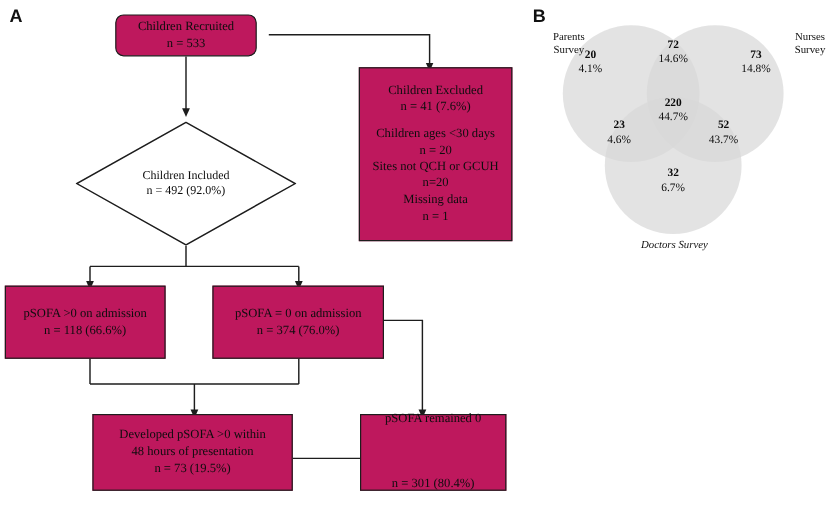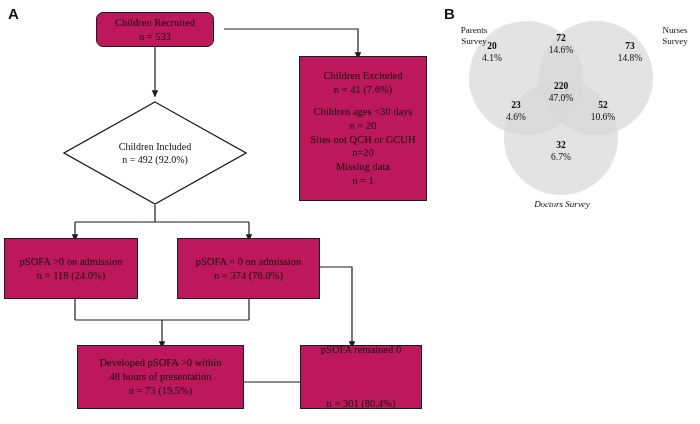--- a/index.html
+++ b/index.html
@@ -164,21 +164,21 @@
       <polygon points="92,1 183,52 92,103 1,52" fill="#ffffff" stroke="#1d1d1d" stroke-width="1.2"></polygon>
     </svg>
     <div id="diamond-text">
       <span class="ln">Children Included</span>
       <span class="ln">n = 492 (92.0%)</span>
     </div>
   </div>
 
   <div class="flow-box" style="left:4px; top:238px; width:134px; height:61px;">
     <span class="ln">pSOFA &gt;0 on admission</span>
-    <span class="ln">n = 118 (24.0%)</span>
+    <span class="ln">n = 118 (66.6%)</span>
   </div>
 
   <div class="flow-box" style="left:177px; top:238px; width:143px; height:61px;">
     <span class="ln">pSOFA = 0 on admission</span>
     <span class="ln">n = 374 (76.0%)</span>
   </div>
 
   <div class="flow-box" style="left:77px; top:345px; width:167px; height:64px;">
     <span class="ln">Developed pSOFA &gt;0 within</span>
     <span class="ln">48 hours of presentation</span>
@@ -204,27 +204,27 @@
     <div class="venn-num" style="left:20px;  top:41px;  width:44px;">20</div>
     <div class="venn-pct" style="left:20px;  top:53px;  width:44px;">4.1%</div>
 
     <div class="venn-num" style="left:89px;  top:33px;  width:44px;">72</div>
     <div class="venn-pct" style="left:89px;  top:45px;  width:44px;">14.6%</div>
 
     <div class="venn-num" style="left:158px; top:41px;  width:44px;">73</div>
     <div class="venn-pct" style="left:158px; top:53px;  width:44px;">14.8%</div>
 
     <div class="venn-num" style="left:89px;  top:81px;  width:44px;">220</div>
-    <div class="venn-pct" style="left:89px;  top:93px;  width:44px;">47.0%</div>
+    <div class="venn-pct" style="left:89px;  top:93px;  width:44px;">44.7%</div>
 
     <div class="venn-num" style="left:44px;  top:100px; width:44px;">23</div>
     <div class="venn-pct" style="left:44px;  top:112px; width:44px;">4.6%</div>
 
     <div class="venn-num" style="left:131px; top:100px; width:44px;">52</div>
-    <div class="venn-pct" style="left:131px; top:112px; width:44px;">10.6%</div>
+    <div class="venn-pct" style="left:131px; top:112px; width:44px;">43.7%</div>
 
     <div class="venn-num" style="left:89px;  top:140px; width:44px;">32</div>
     <div class="venn-pct" style="left:89px;  top:152px; width:44px;">6.7%</div>
 
     <div class="venn-label" style="left:-3px; top:25px;  width:54px;">Parents<br>Survey</div>
     <div class="venn-label" style="left:198px; top:25px; width:54px;">Nurses<br>Survey</div>
     <div class="venn-label" style="left:62px; top:199px; width:100px;font-style:italic;">Doctors Survey</div>
   </div>
 
 </div>

